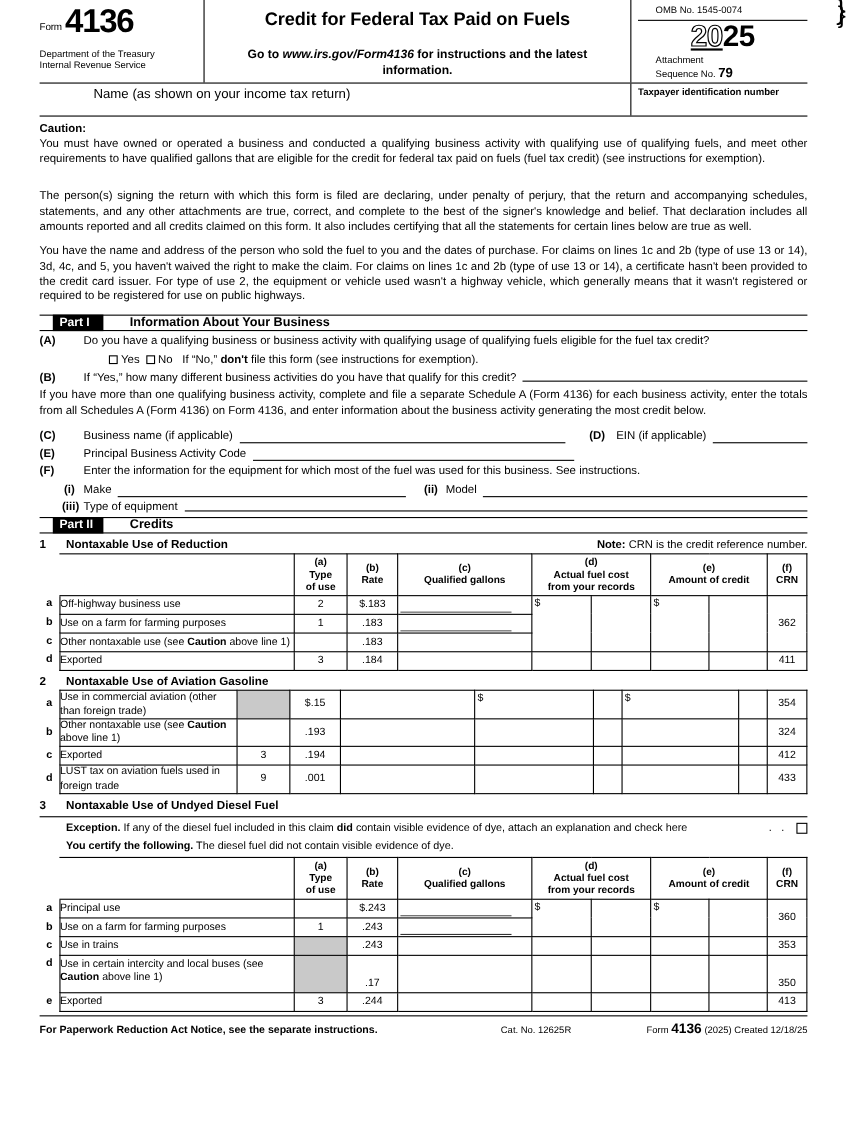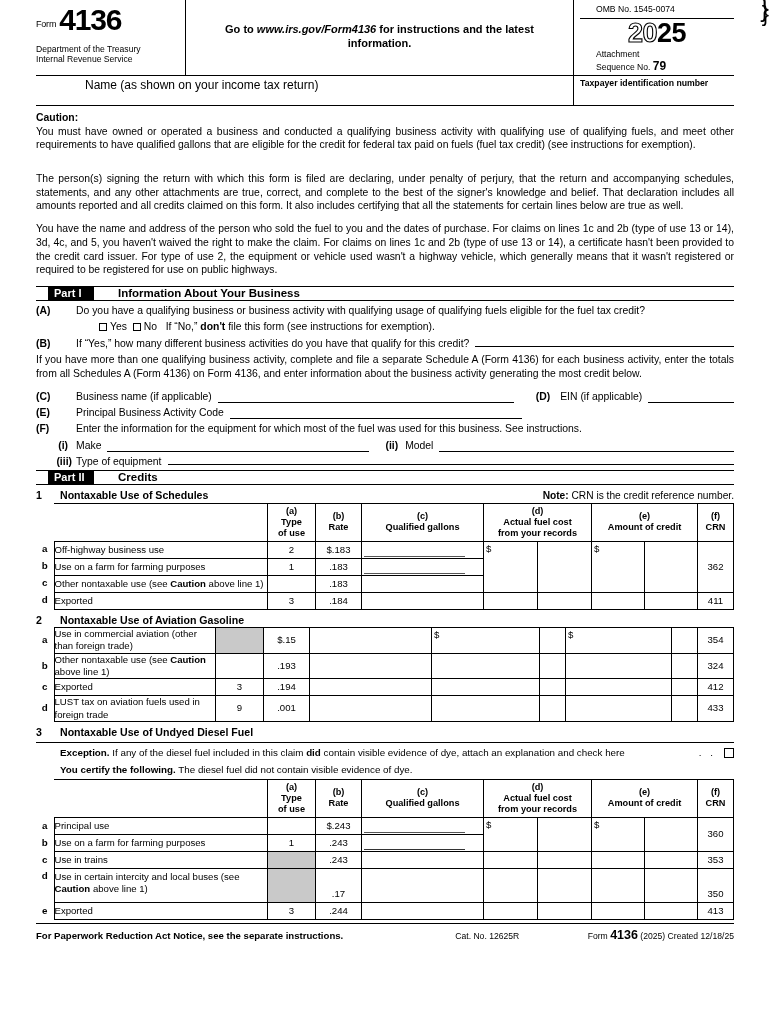--- a/index.html
+++ b/index.html
@@ -22,21 +22,21 @@
 
   .hdr-mid { flex:1; padding:8px 6px 4px; text-align:center; border-right:1.2px solid #000; }
   .title { font-size:16.5px; font-weight:bold; letter-spacing:-.1px; }
   .goto { font-size:11px; font-weight:bold; margin-top:14px; }
   .goto i { font-style:italic; }
 
   .hdr-right { width:160px; padding:4px 0 2px 6px; text-align:center; }
   .omb { font-size:8.6px; text-align:left; padding-left:16px; }
   .ombrule { border-bottom:1px solid #000; margin:3px 0 1px; }
   .year { font-size:27px; font-weight:bold; letter-spacing:-.5px; line-height:1.02; text-align:center; }
-  .year .hollow { color:#fff; -webkit-text-stroke:1.1px #000; }
+  .year .hollow { color:#fff;text-decoration:underline; -webkit-text-stroke:1.1px #000; }
   .attach { font-size:8.6px; text-align:left; padding-left:16px; line-height:1.2; margin-top:1px; }
   .attach b { font-size:12px; }
 
   
   .namerow { display:flex; border-bottom:1.6px solid #000; height:30px; }
   .namecell { flex:1; border-right:1.2px solid #000; font-size:12px; padding:2px 2px 0 1px;margin-left:48px; }
   .tincell { width:160px; font-size:8.7px; font-weight:bold; padding:2px 2px 0 6px; }
 
   
   .caution-h { font-weight:bold; font-size:10.4px; margin-top:5px; }
@@ -106,20 +106,21 @@
         <span class="formword">Form</span>
         <span class="formnum">4136</span>
       </div>
       <div class="dept">
         <div>Department of the Treasury</div>
         <div>Internal Revenue Service</div>
       </div>
     </div>
 
     <div class="hdr-mid">
+      <div class="title">Credit for Federal Tax Paid on Fuels</div>
       <div class="goto"><span>Go to </span><i>www.irs.gov/Form4136</i><span> for instructions and the latest information.</span></div>
     </div>
 
     <div class="hdr-right">
       <div class="omb">OMB No. 1545-0074</div>
       <div class="ombrule"></div>
       <div class="year"><span class="hollow">20</span><span>25</span></div>
       <div class="attach">
         <div>Attachment</div>
         <div><span>Sequence No.</span> <b>79</b></div>
@@ -209,21 +210,21 @@
     </div>
   </div>
 
   <div class="partbar">
     <div class="partbox">Part II</div>
     <div class="parttitle">Credits</div>
   </div>
 
   <div class="sechead">
     <div class="secnum">1</div>
-    <div class="sectitle">Nontaxable Use of Schedules</div>
+    <div class="sectitle">Nontaxable Use of Reduction</div>
     <div class="secnote"><b>Note:</b><span> CRN is the credit reference number.</span></div>
   </div>
 
   <table class="f">
     <tbody>
         <tr class="thead">
       <td class="c-ltr" style="border:none;"></td>
       <td class="desc"></td>
       <td class="c-tou"><span>(a)</span><br><span>Type</span><br><span>of use</span></td>
       <td class="c-rate"><span>(b)</span><br><span>Rate</span></td>

